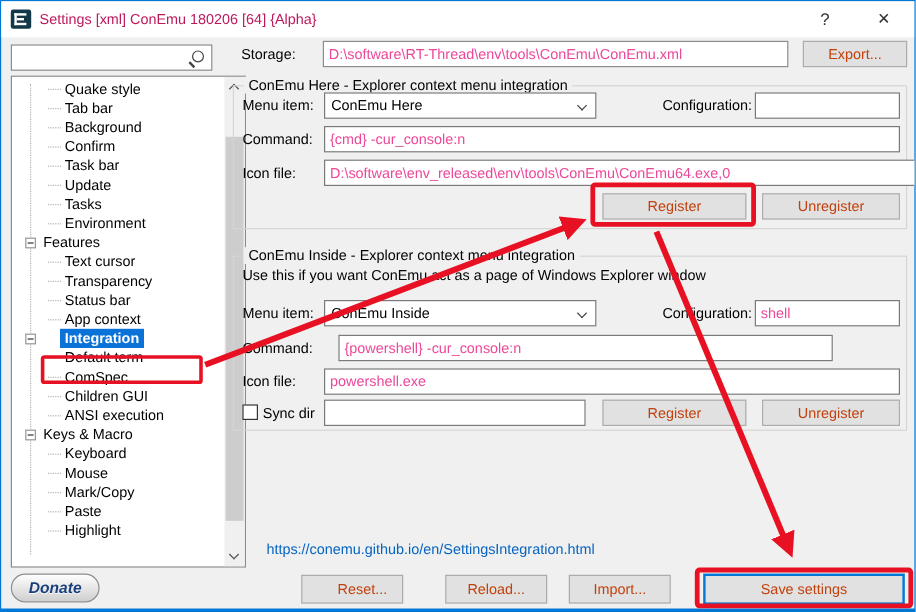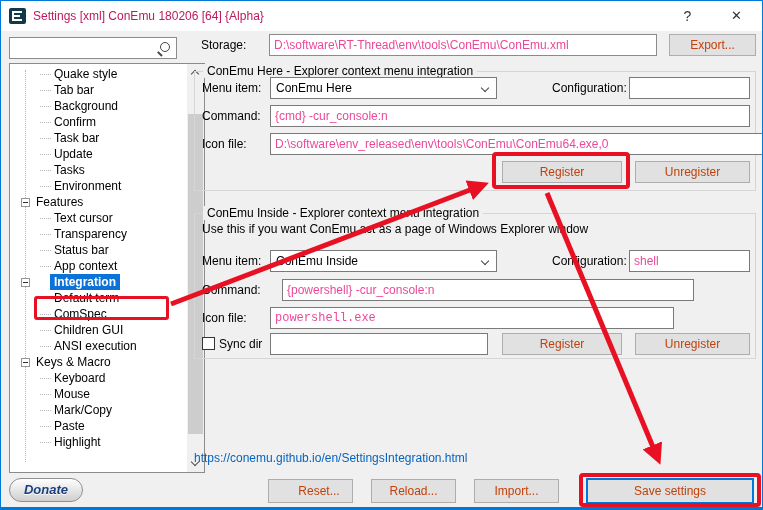--- a/index.html
+++ b/index.html
@@ -91,29 +91,29 @@
   .g1-unreg    { left:440px; top:89px; width:115px; }
   
   .g2-desc     { position:absolute; left:7px; top:8px; font-size:12px; }
   .g2-menu-lbl { left:7px; top:36px; }
   .g2-combo    { left:75px; top:36px; width:227px; }
   .g2-conf-lbl { left:357px; top:36px; width:72px; text-align:right; }
   .g2-conf-in  { left:434px; top:36px; width:121px; }
   .g2-cmd-lbl  { left:7px; top:65px; }
   .g2-cmd-in   { left:75px; top:65px; width:412px;margin-left:12px; }
   .g2-icon-lbl { left:7px; top:93px; }
-  .g2-icon-in  { left:75px; top:93px; width:404px;font-family:Liberation Mono, monospace; }
+  .g2-icon-in  { left:75px; top:93px; width:480px; }
   .g2-chk      { left:7px; top:123px; }
   .g2-sync-lbl { left:24px; top:119px; }
   .g2-sync-in  { left:75px; top:119px; width:218px; }
   .g2-reg      { left:307px; top:119px; width:120px; }
   .g2-unreg    { left:440px; top:119px; width:115px; }
   
-  .doc-link { position:absolute; left:193px; top:450px; font-size:12px; color:#0563c1; text-decoration:none; }
-  .reset-btn  { left:267px; top:478px; width:85px; height:24px;padding-left:17px; }
+  .doc-link { position:absolute; left:205px; top:450px; font-size:12px; color:#0563c1; text-decoration:none;padding-left:16px; }
+  .reset-btn  { left:250px; top:478px; width:85px; height:24px;padding-left:17px; }
   .reload-btn { left:370px; top:478px; width:85px; height:24px; }
   .import-btn { left:473px; top:478px; width:85px; height:24px; }
   .save-btn   { left:585px; top:477px; width:168px; height:26px; border:2px solid #0078d7; }
   
   .red-box { position:absolute; border:4px solid #e81123; border-radius:4px; pointer-events:none; z-index:50; }
   .rb-integration { left:33px; top:295px; width:135px; height:24px; border-width:3px; border-radius:3px; }
   .rb-register { left:491px; top:151px; width:138px; height:37px; }
   .rb-save { left:578px; top:472px; width:182px; height:34px; }
   .overlay { position:absolute; left:0; top:0; width:763px; height:510px; pointer-events:none; z-index:60; }
 </style>

